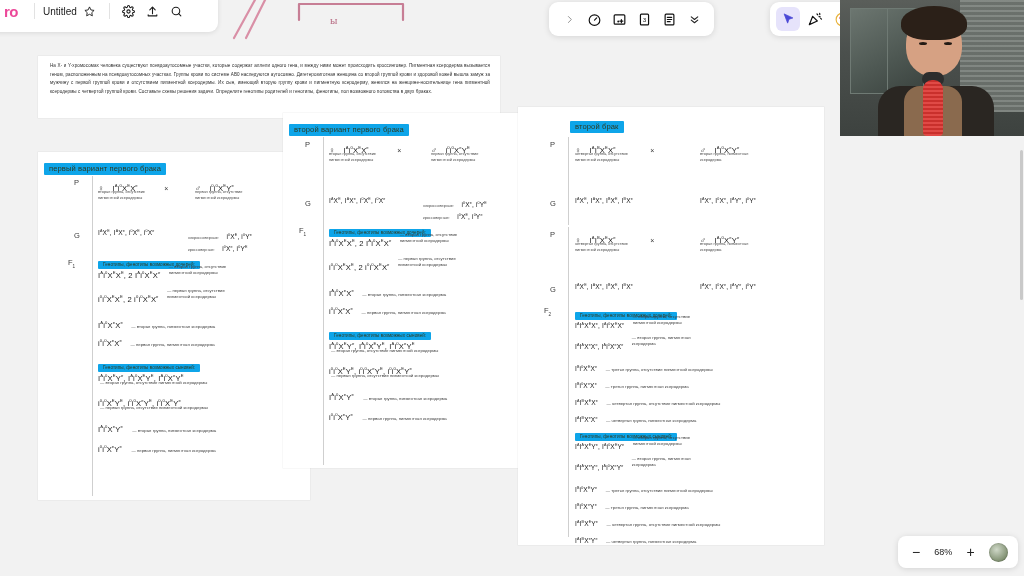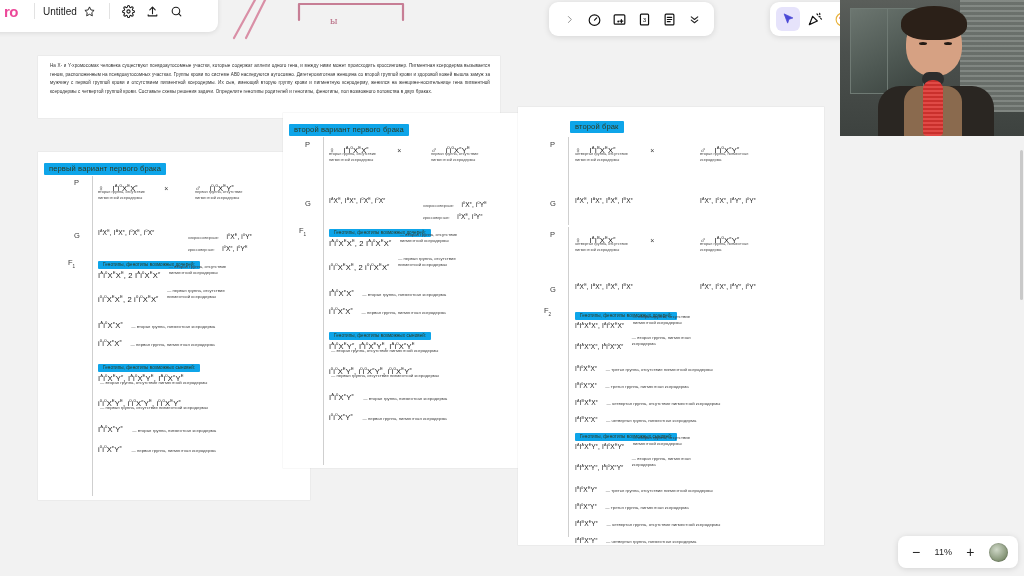--- a/index.html
+++ b/index.html
@@ -570,17 +570,17 @@
     <div class="wc-head"></div>
     <div class="wc-hair"></div>
     <div class="wc-eye" style="left:79px;top:42px;"></div>
     <div class="wc-eye" style="left:104px;top:42px;"></div>
     <div class="wc-mic-top"></div>
     <div class="wc-mic"></div>
   </div>
 
   <div class="zoombar">
     <div class="zb-btn">−</div>
-    <div class="zb-val">11%</div>
+    <div class="zb-val">68%</div>
     <div class="zb-btn">+</div>
     <div class="zb-avatar"></div>
   </div>
 </div>
 
 </body></html>

